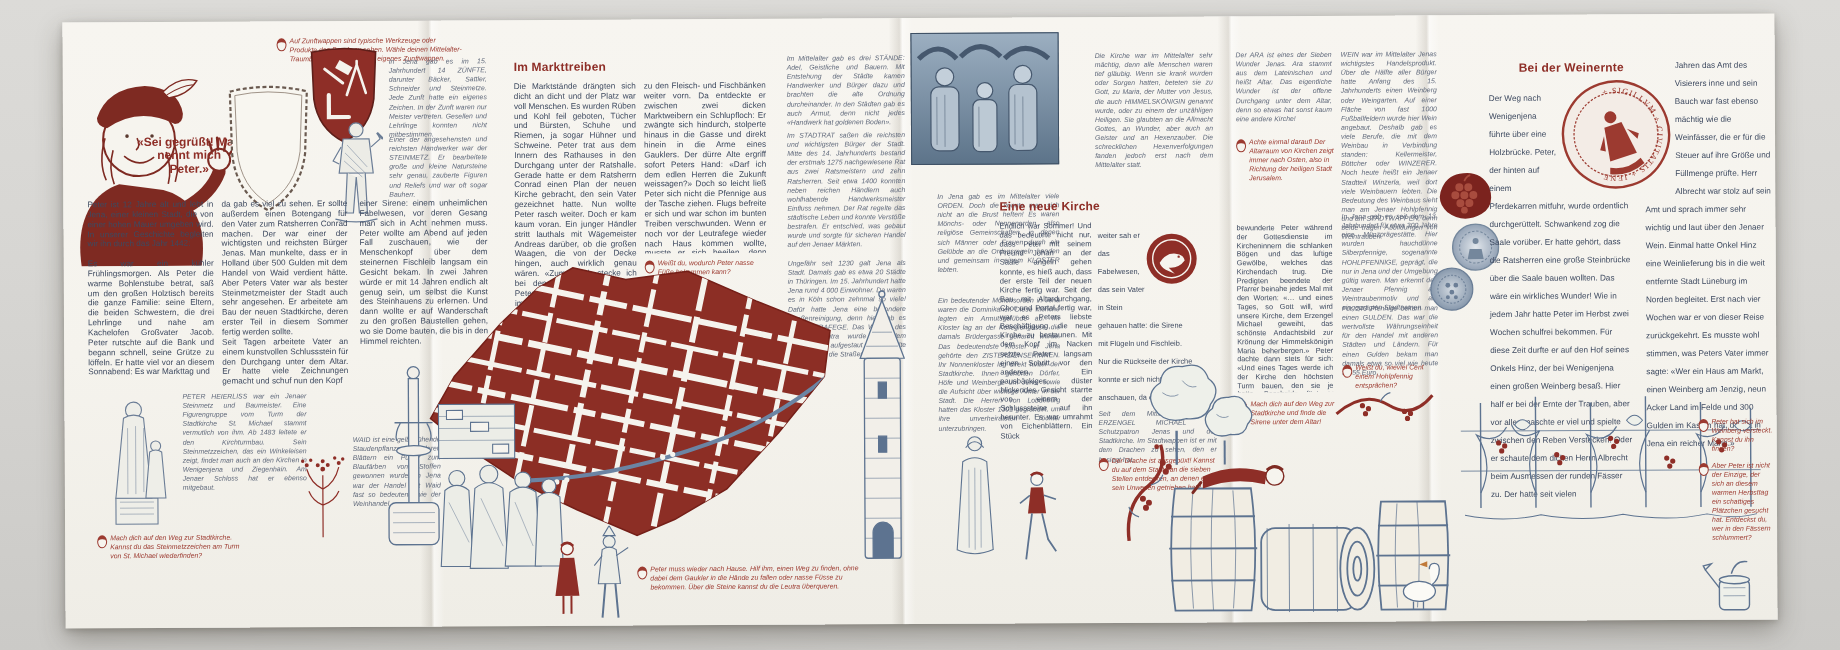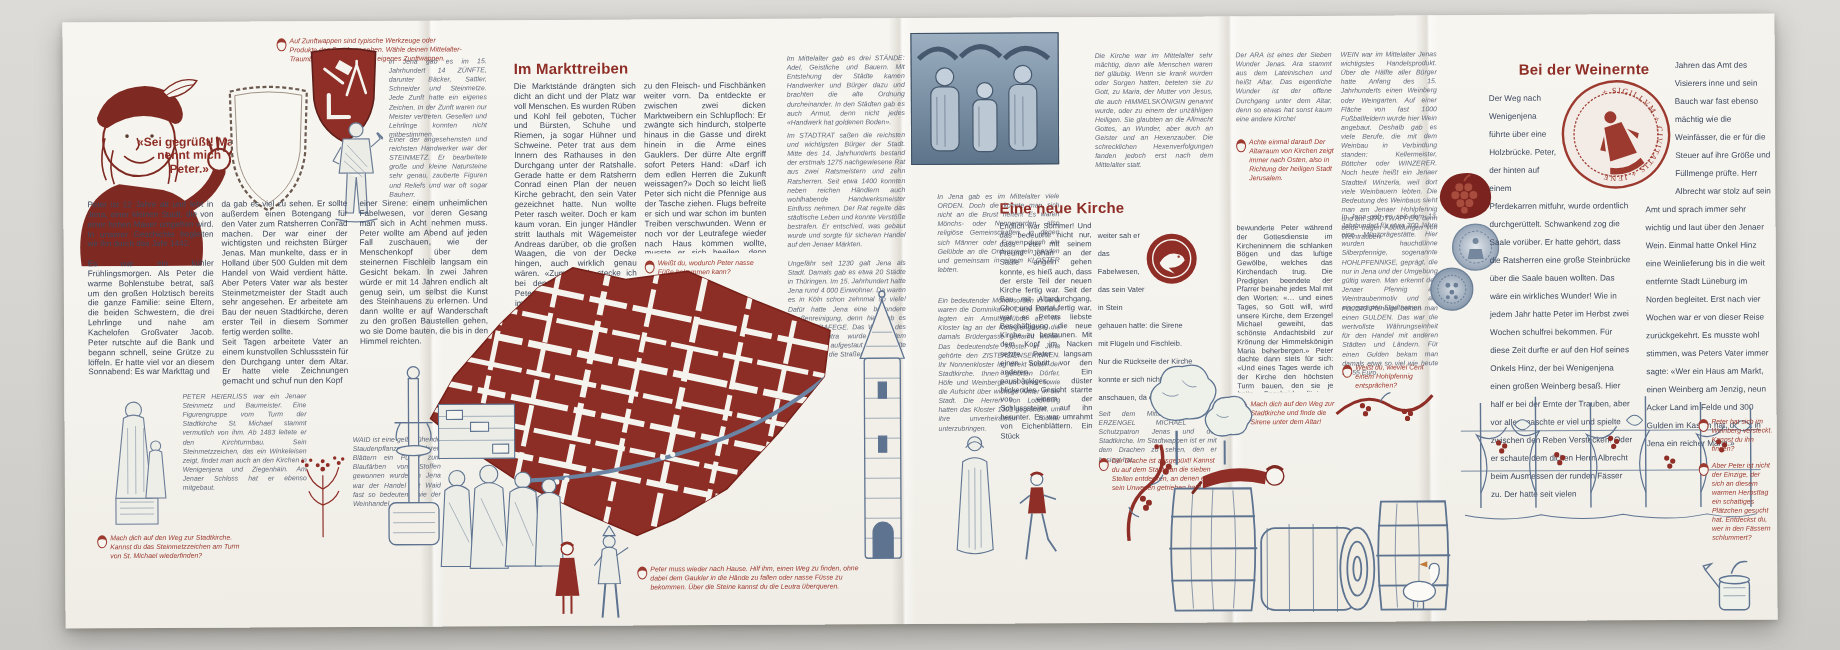--- a/index.html
+++ b/index.html
@@ -9,21 +9,21 @@
   #paper{position:absolute;left:64px;top:18px;width:1712px;height:606px;
          background:linear-gradient(180deg,#f7f5f0 0%,#f5f3ed 55%,#efede6 100%);
          box-shadow:0 10px 26px rgba(60,55,45,.38),0 2px 6px rgba(60,55,45,.25);
          transform:rotate(-.3deg);}
   .crease{position:absolute;top:0;height:100%;width:24px;pointer-events:none;
           background:linear-gradient(90deg,rgba(110,100,85,0),rgba(110,100,85,.16) 45%,rgba(255,255,255,.5) 58%,rgba(110,100,85,0));}
   .blk{position:absolute;}
   .body{font-size:8.2px;line-height:1.2;color:#3e4a60;text-align:justify;white-space:pre-line;}
   .note{font-size:6.9px;line-height:1.32;color:#616a7c;font-style:italic;text-align:justify;white-space:pre-line;}
   .qnote{font-size:6.9px;line-height:1.3;color:#9c3a30;font-style:italic;text-align:left;}
-  .h1{font-size:15px;font-weight:bold;color:#8e2e27;letter-spacing:.2px;}
+  .h1{font-size:12px;font-weight:bold;color:#8e2e27;letter-spacing:.2px;}
   .greeting{font-size:12px;font-weight:bold;color:#8e2e27;text-align:center;line-height:1.12;}
   .q{display:flex;gap:3px;align-items:flex-start;}
   .qicon{flex:0 0 auto;width:8px;height:8px;border:1px solid #9c3a30;border-top:4px solid #9c3a30;
          border-radius:50%;background:#f6f4ee;margin-top:1px;}
   .flr{float:right;}
   .fll{float:left;}
   svg{display:block;}
 </style>
 </head>
 <body>

